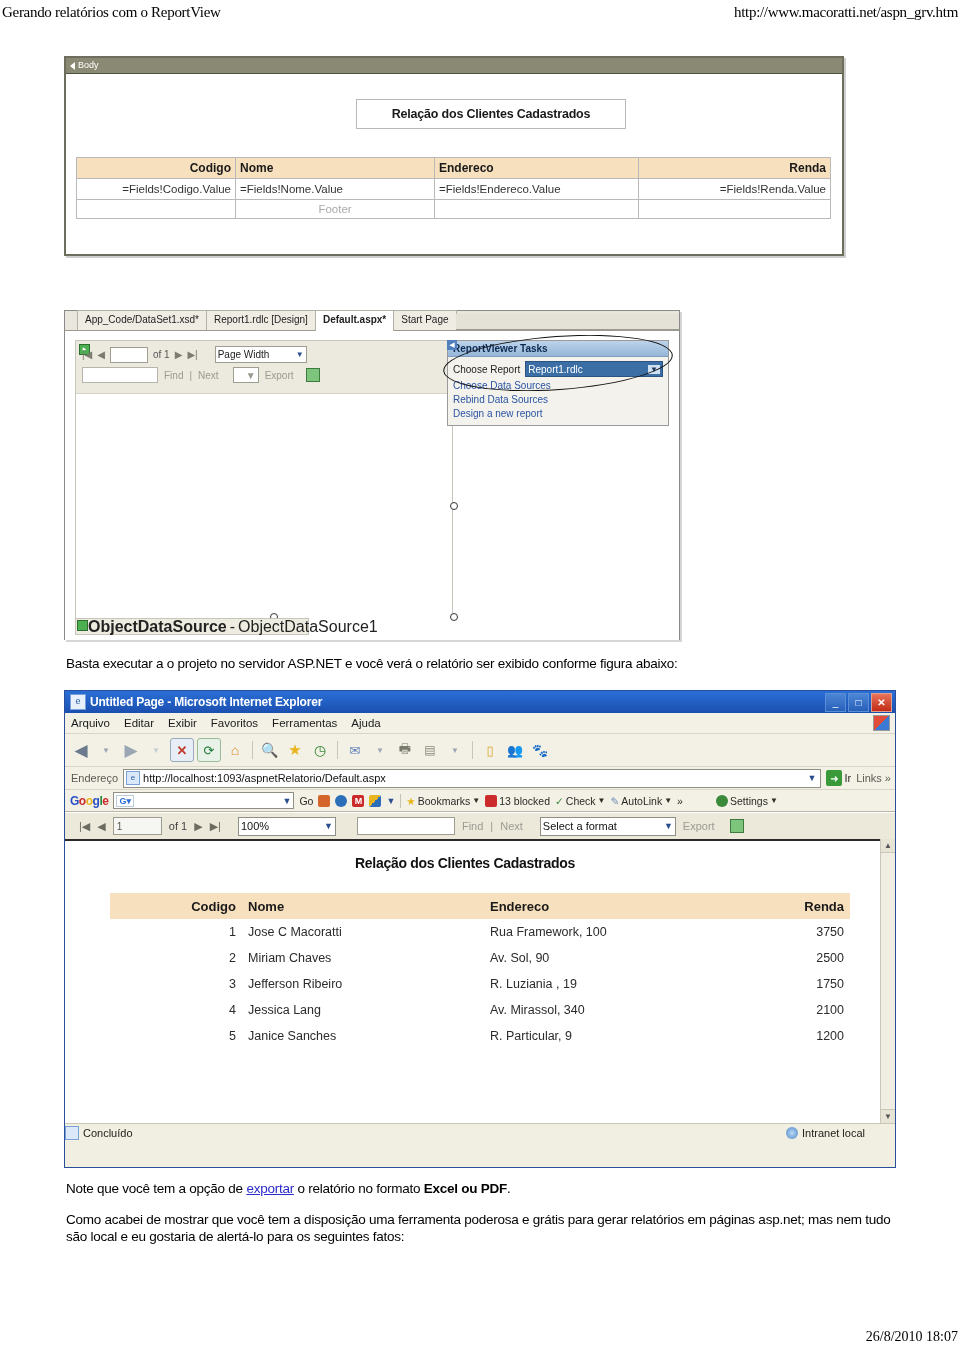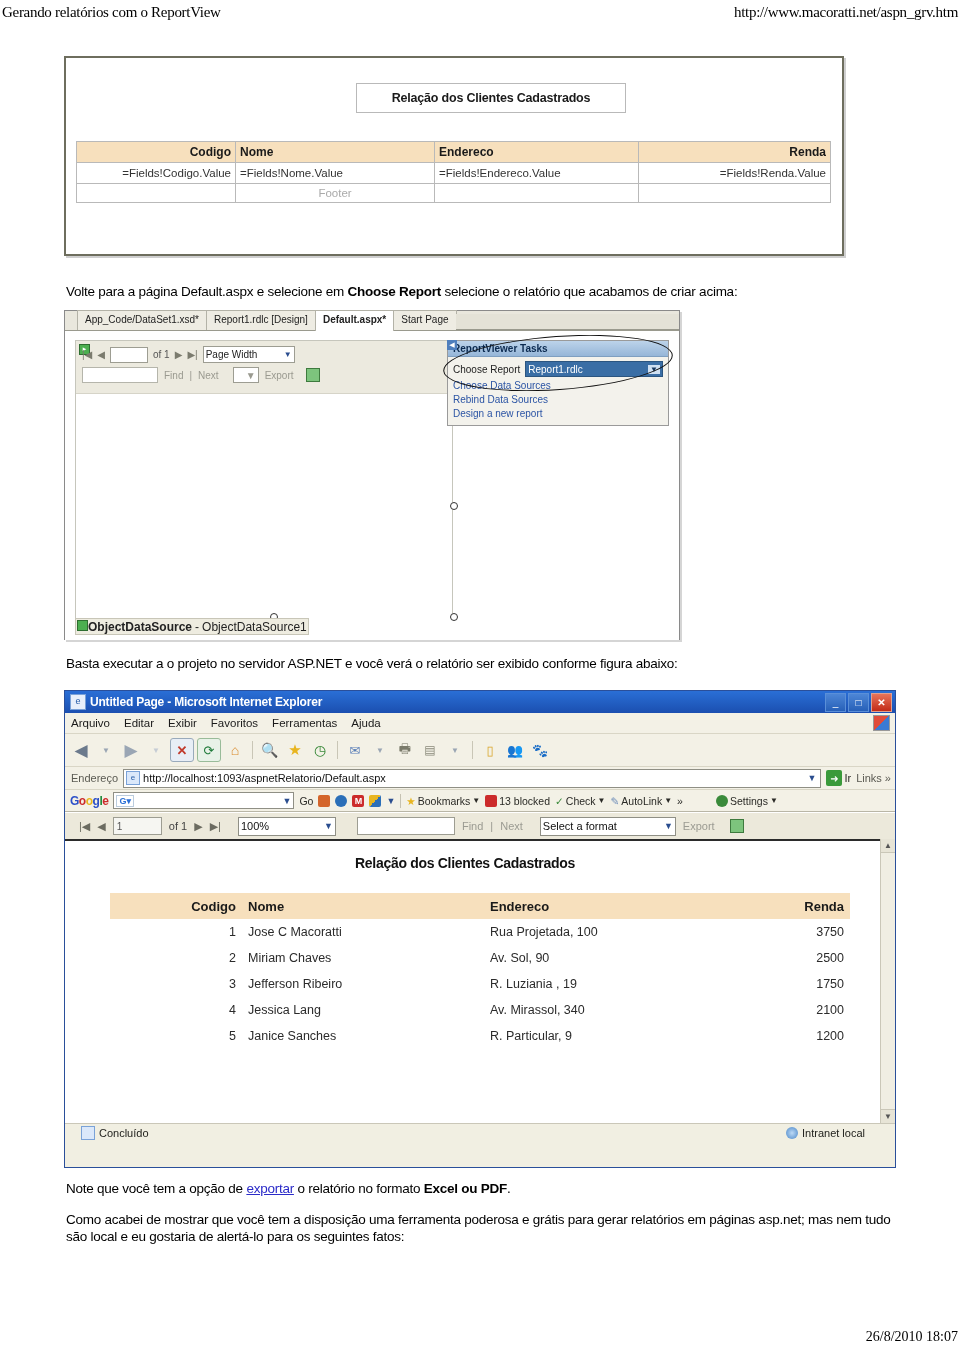--- a/index.html
+++ b/index.html
@@ -93,21 +93,21 @@
   .dd{flex:1;height:14px;background:#3a6ea5;border:1px solid #2b5party;border:1px solid #2b5580;
       display:flex;align-items:center;justify-content:space-between;padding:0 2px;}
   .dd span.t{color:#fff;font-size:10px;}
   .dd span.c{background:#cfe0f2;color:#18385e;font-size:8px;padding:0 2px;}
   .tasks .lk{display:block;font-size:10px;color:#2b54a4;padding:3px 0 0 5px;}
   .tkflag{position:absolute;left:-1px;top:-1px;width:10px;height:10px;background:#4f7fbd;
         color:#fff;font-size:7px;text-align:center;line-height:10px;}
   .ellipse{position:absolute;left:378px;top:4px;width:228px;height:52px;
         border:1.5px solid #111;border-radius:50%;transform:rotate(-4deg);pointer-events:none;}
   .odsbar{position:absolute;left:10px;top:286px;width:220px;height:15px;background:#eeece0;
-        border:1px solid #c8c6b8;font-size:12px;color:#222;display:flex;align-items:center;
+        border:1px solid #c8c6b8;font-size:16px;color:#222;display:flex;align-items:center;
         padding-left:12px;gap:3px;}
   .odsbar b{font-weight:bold;}
   .odsflag{position:absolute;left:1px;top:1px;width:9px;height:9px;background:#4caf50;border:1px solid #2d6e30;}
 
   
   .fig3{position:absolute;left:64px;top:690px;width:832px;height:478px;
         border:1px solid #2a4f9a;box-sizing:border-box;background:#f1efe2;
         font-family:"Liberation Sans",sans-serif;}
   .ie-title{height:22px;background:linear-gradient(#2a6fd6,#1b4fb0);
         display:flex;align-items:center;padding:0 3px;}
@@ -170,41 +170,45 @@
   .rtable .rr{text-align:right;}
   .rtable .rl{text-align:left;}
   .rtable tr.rd td{color:#2b2b2b;height:22px;}
   .vscroll{position:absolute;right:0;top:26px;width:14px;bottom:0;background:#f0eee3;
         border-left:1px solid #cac7b8;}
   .vscroll .ar{height:13px;background:#e7e4d6;border-bottom:1px solid #cac7b8;
         font-size:8px;color:#555;display:flex;align-items:center;justify-content:center;}
   .vscroll .arb{position:absolute;bottom:0;left:0;right:0;height:13px;background:#e7e4d6;
         border-top:1px solid #cac7b8;font-size:8px;color:#555;display:flex;align-items:center;justify-content:center;}
   .ie-status{height:18px;background:#f1efe2;border-top:1px solid #cac7b8;
-        display:flex;align-items:center;font-size:11px;color:#22221e;padding-left:16px;gap:4px;}
+        display:flex;align-items:center;font-size:11px;color:#22221e;padding-left:0;gap:4px;}
   .ie-status .zone{margin-left:auto;display:flex;align-items:center;gap:4px;padding-right:30px;}
   .stico{width:12px;height:12px;background:#dbe8fa;border:1px solid #7aa2d8;}
   .stglobe{width:12px;height:12px;background:radial-gradient(#bcd9f5,#4a86c8);border-radius:50%;}
 
   
   .pg-footer{position:absolute;left:0;bottom:8px;width:960px;height:20px;}
   .pg-footer .l{position:absolute;left:2px;font-size:14px;margin-top:40px;}
   .pg-footer .r{position:absolute;right:2px;font-size:14px;}
 </style>
 </head>
 <body>
 
 <div class="page">
 
   <div class="pg-header">
     <div class="left">Gerando relatórios com o ReportView</div>
     <div class="right">http://www.macoratti.net/aspn_grv.htm</div>
   </div>
 
   <div class="fig1">
+    <div class="bodybar">
+      <span class="tri"></span>
+      <span>Body</span>
+    </div>
     <div class="canvas dotgrid">
       <div class="titlebox">Relação dos Clientes Cadastrados</div>
       <table class="tbl">
         <tbody>
             <tr class="hdr">
           <td class="r" style="width:150px">Codigo</td>
           <td class="l" style="width:190px">Nome</td>
           <td class="l" style="width:195px">Endereco</td>
           <td class="r">Renda</td>
         </tr>
@@ -218,23 +222,20 @@
           <td></td>
           <td class="fl">Footer</td>
           <td></td>
           <td></td>
         </tr>
       </tbody>
         </table>
     </div>
   </div>
 
-  <div class="btext" style="position:absolute;left:66px;top:283px;width:830px;">
-    <span>Volte para a página Default.aspx e selecione em </span><b>Choose Report</b><span> selecione o relatório que acabamos de criar acima:</span>
-  </div>
 
   <div class="fig2">
     <div class="tabstrip">
       <div class="tab">App_Code/DataSet1.xsd*</div>
       <div class="tab">Report1.rdlc [Design]</div>
       <div class="tab act">Default.aspx*</div>
       <div class="tab">Start Page</div>
       <div class="tabfill"></div>
     </div>
 
@@ -243,21 +244,21 @@
       <div class="rvbox">
         <div class="rvtoolbar">
           <div class="greenbadge">▸</div>
           <div class="navrow">
             <span class="arw">|◀</span>
             <span class="arw">◀</span>
             <span class="pgin"></span>
             <span>of 1</span>
             <span class="arw">▶</span>
             <span class="arw">▶|</span>
-            <span class="selbox" style="">
+            <span class="selbox" style="margin-left:12px">
               <span>Page Width</span>
               <span class="cv">▼</span>
             </span>
           </div>
           <div class="findrow">
             <span class="findin"></span>
             <span>Find</span>
             <span>|</span>
             <span>Next</span>
             <span class="smallsel" style="margin-left:8px">
@@ -431,21 +432,21 @@
           <tbody>
               <tr class="rh">
             <td class="rr" style="width:120px">Codigo</td>
             <td class="rl" style="width:230px">Nome</td>
             <td class="rl" style="width:250px">Endereco</td>
             <td class="rr">Renda</td>
           </tr>
           <tr class="rd">
             <td class="rr">1</td>
             <td class="rl">Jose C Macoratti</td>
-            <td class="rl">Rua Projetada, 100</td>
+            <td class="rl">Rua Framework, 100</td>
             <td class="rr">3750</td>
           </tr>
           <tr class="rd">
             <td class="rr">2</td>
             <td class="rl">Miriam Chaves</td>
             <td class="rl">Av. Sol, 90</td>
             <td class="rr">2500</td>
           </tr>
           <tr class="rd">
             <td class="rr">3</td>

